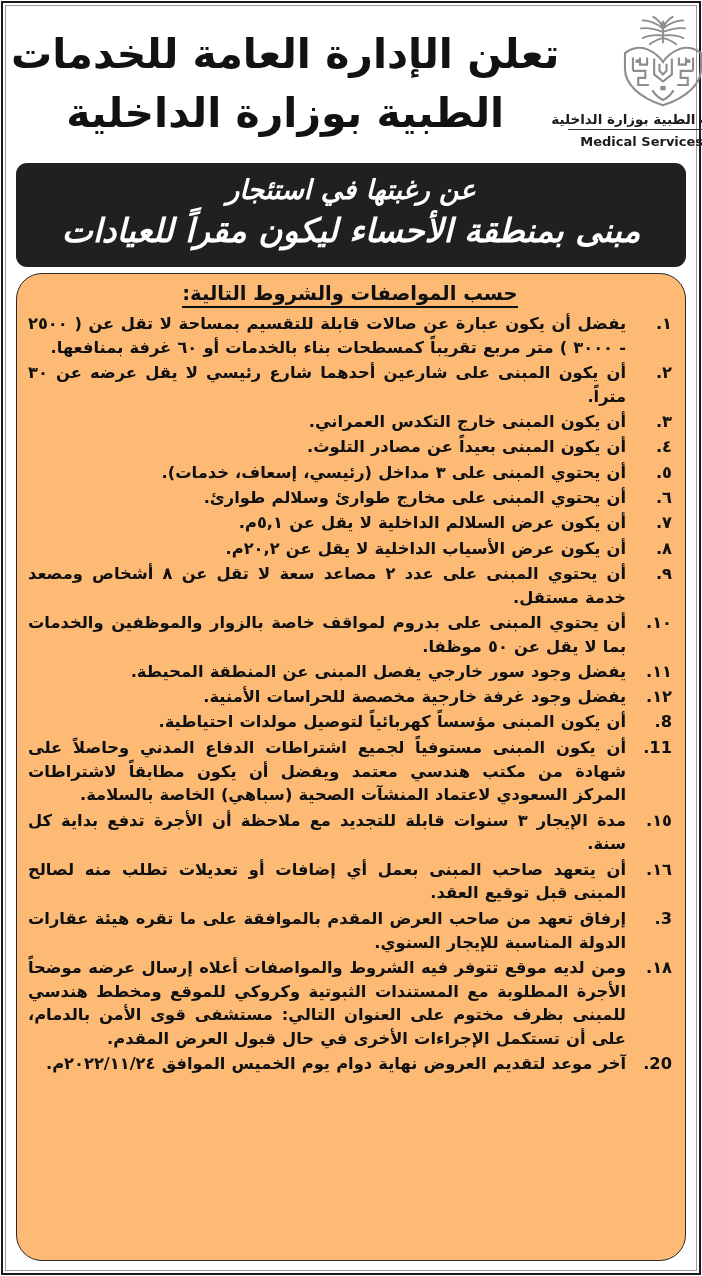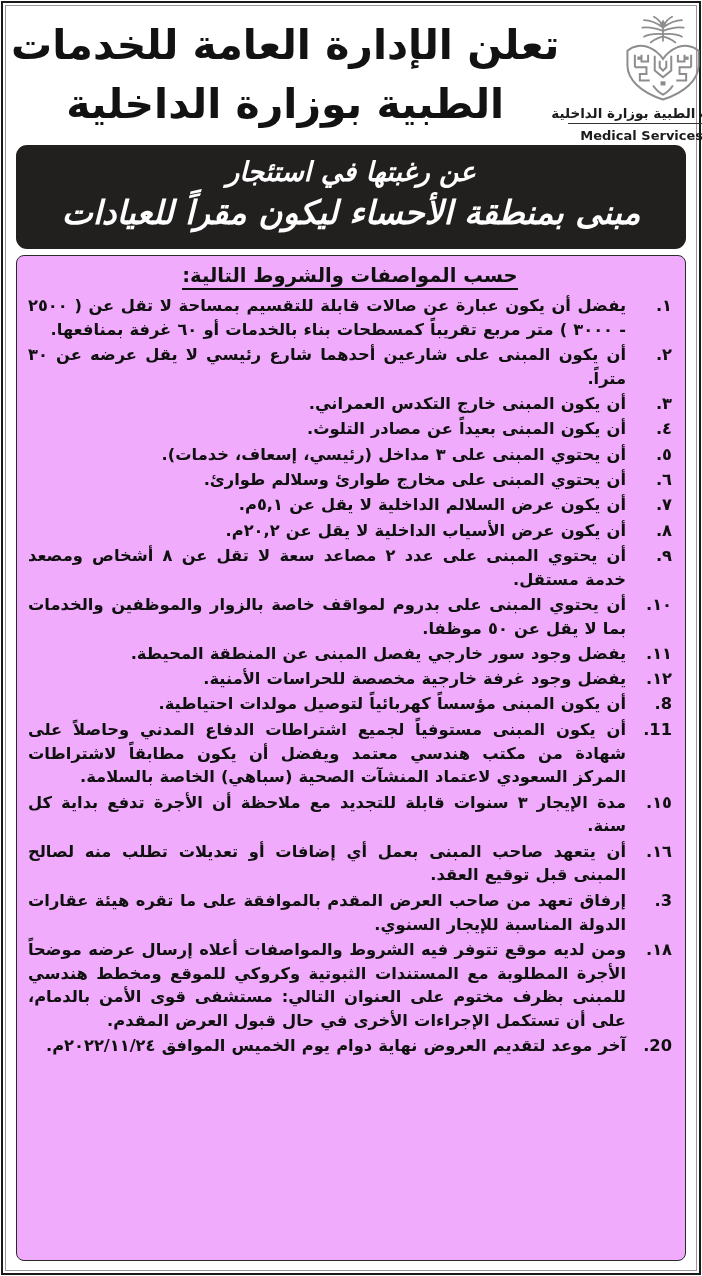--- a/index.html
+++ b/index.html
@@ -42,21 +42,21 @@
     flex-direction: column;
   }
 
   
   .header {
     display: flex;
     flex-direction: row-reverse;
     align-items: stretch;
     padding: 3px 6px 2px 4px;
     box-sizing: border-box;
-    height: 138px;
+    height: 156px;
   }
   .header-title {
     flex: 1 1 auto;
     display: flex;
     flex-direction: column;
     justify-content: center;
     align-items: center;
     padding-bottom: 4px;
   }
   .header-title .line {
@@ -133,23 +133,23 @@
 
   
   .cond-wrap {
     flex: 1 1 auto;
     padding: 6px 9px 8px 9px;
     box-sizing: border-box;
     display: flex;
   }
   .cond-box {
     flex: 1 1 auto;
-    background: #f0abfc;
+    background: #fdba74;
     border: 1.6px solid #2a2a2a;
-    border-radius: 8px;
+    border-radius: 26px;
     padding: 7px 13px 10px 11px;
     box-sizing: border-box;
     display: flex;
     flex-direction: column;
   }
   .cond-heading {
     text-align: center;
     font-family: "DejaVu Sans", sans-serif;
     font-weight: bold;
     font-size: 19.5px;

